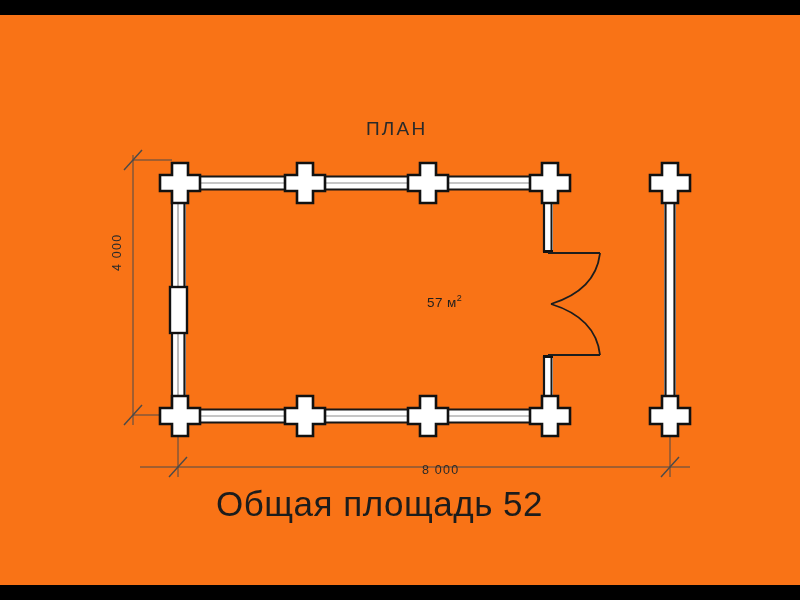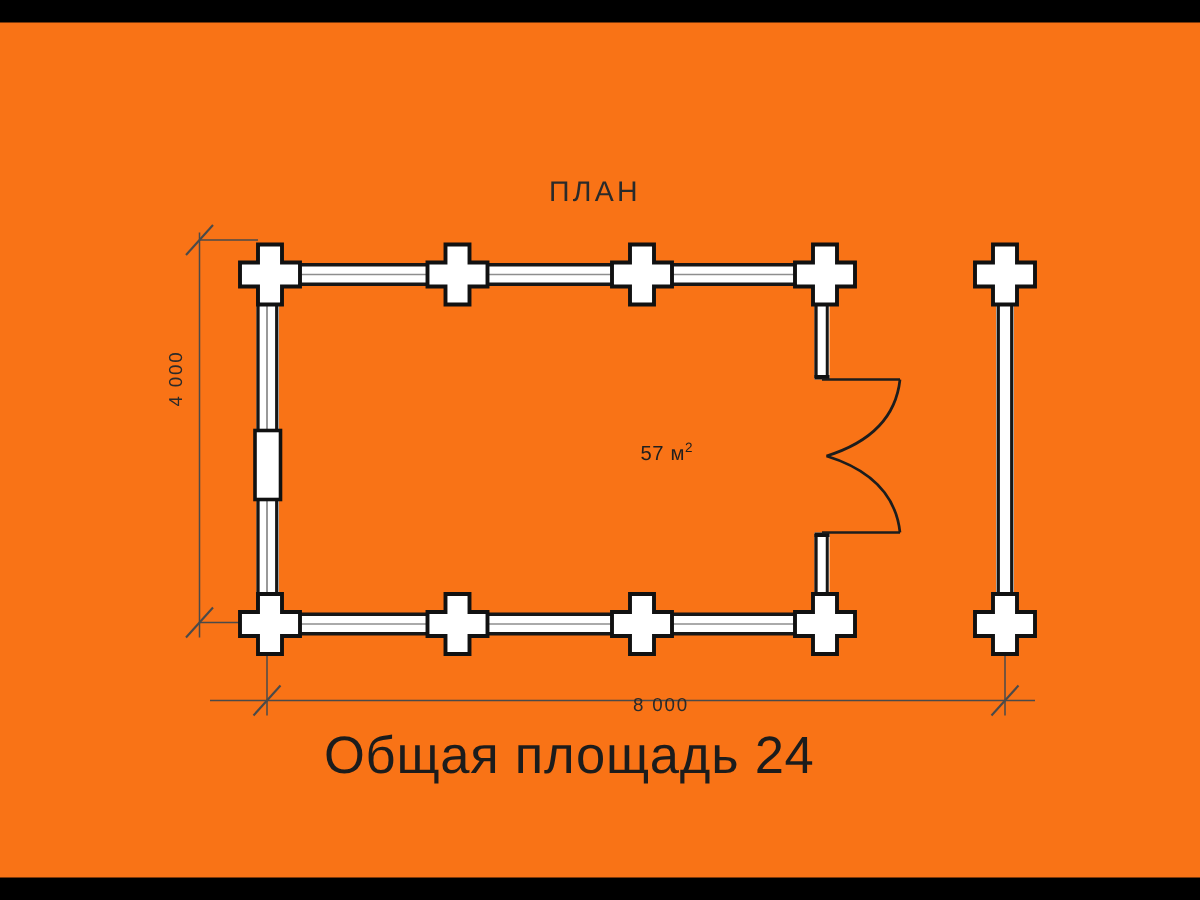--- a/index.html
+++ b/index.html
@@ -150,16 +150,16 @@
     <div class="txt" id="plan-title">ПЛАН</div>
 
     <div class="txt" id="area-label">
       <span>57 м</span><sup>2</sup>
     </div>
 
     <div class="txt" id="dim-bottom-text">8 000</div>
 
     <div class="txt" id="dim-left-text">4 000</div>
 
-    <div class="txt" id="caption">Общая площадь  24</div>
+    <div class="txt" id="caption">Общая площадь  52</div>
 
   </div>
 </div>
 
 </body></html>

